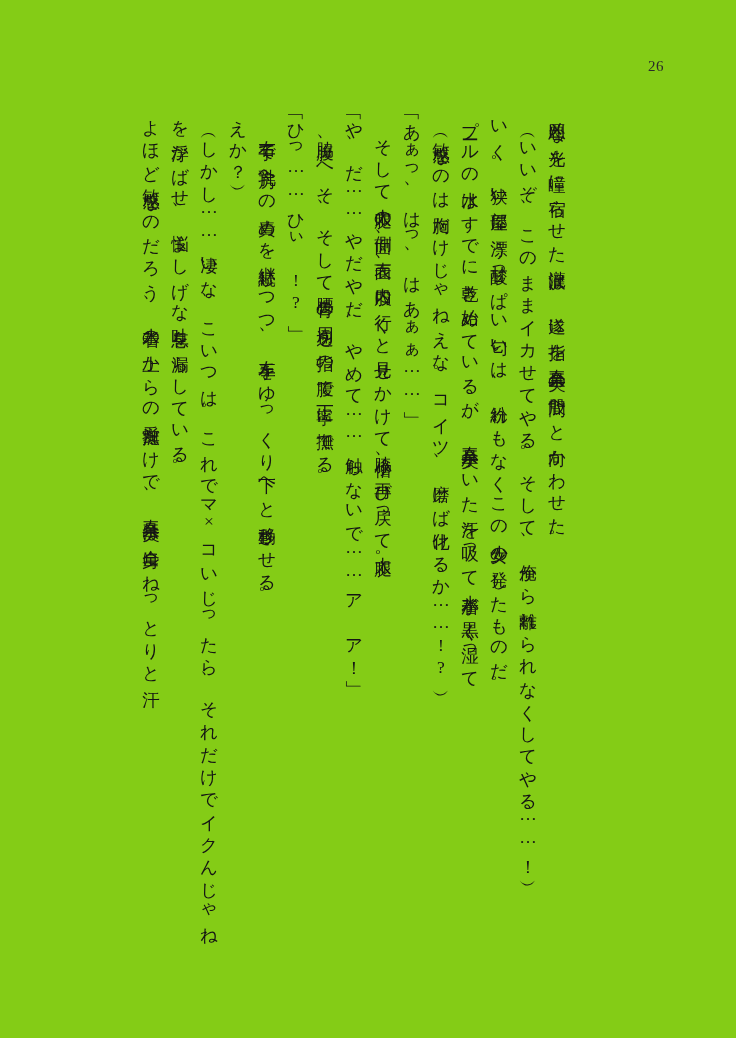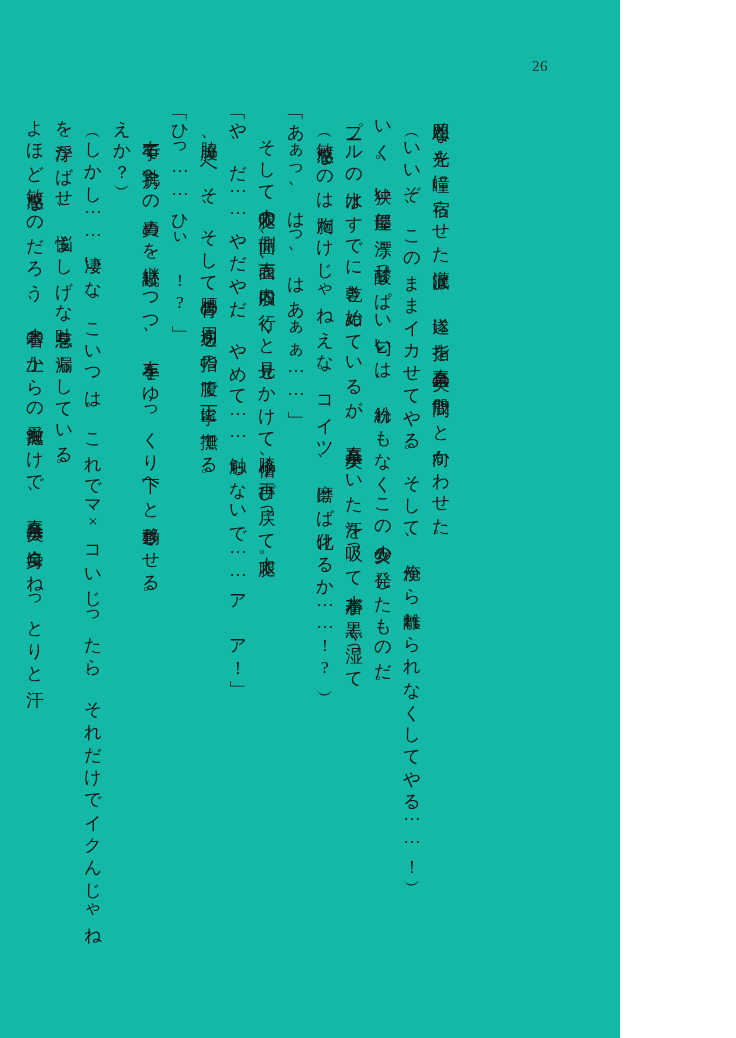--- a/index.html
+++ b/index.html
@@ -6,23 +6,23 @@
     margin: 0;
     padding: 0;
     background: #ffffff;
   }
   body {
     font-family: "Liberation Serif", "DejaVu Serif", serif;
     color: #1a1a1a;
   }
   #page {
     position: relative;
-    width: 620px;
+    width: 736px;
     height: 1038px;
-    background: #14b8a6;
+    background: #84cc16;
     overflow: hidden;
     text-decoration: underline;
   }
   
   .page-number {
     position: absolute;
     top: 58px;
     right: 72px;
     font-size: 15px;
     letter-spacing: 0.5px;

